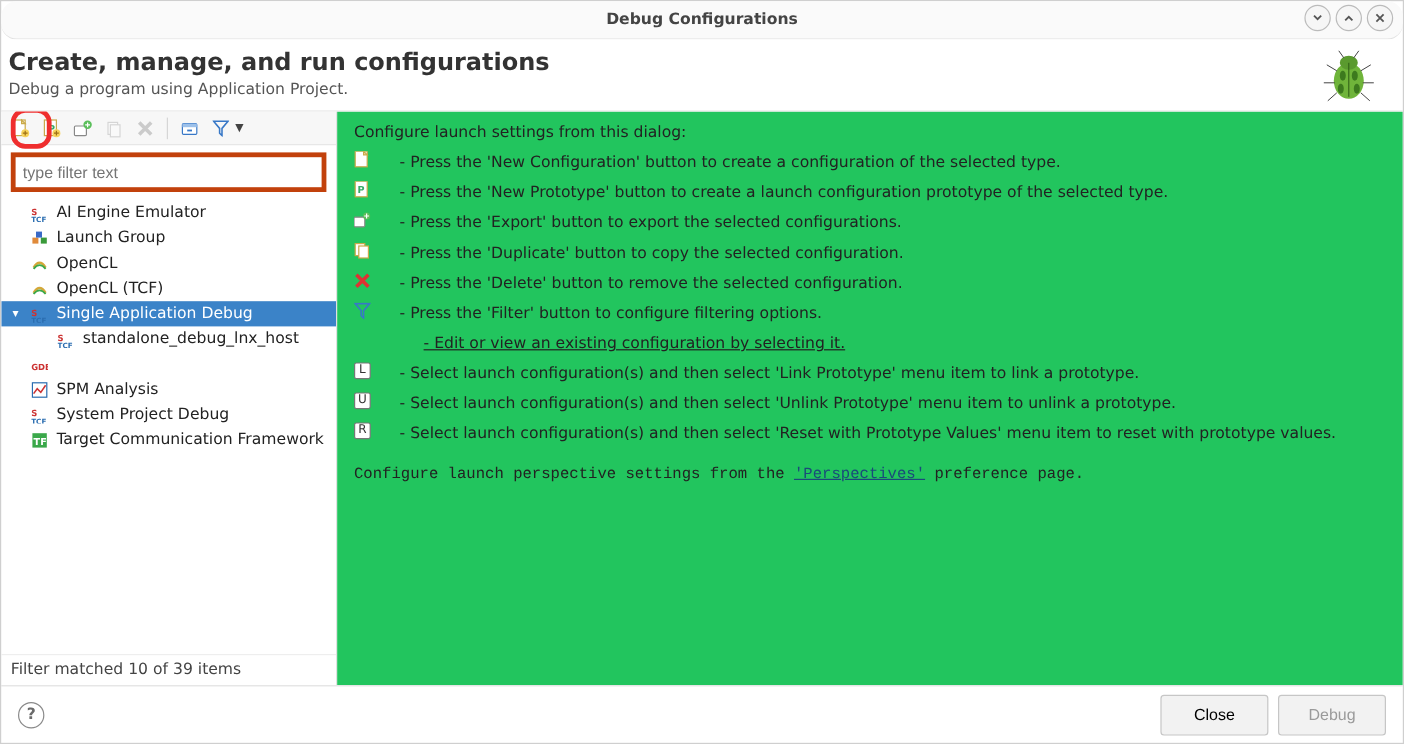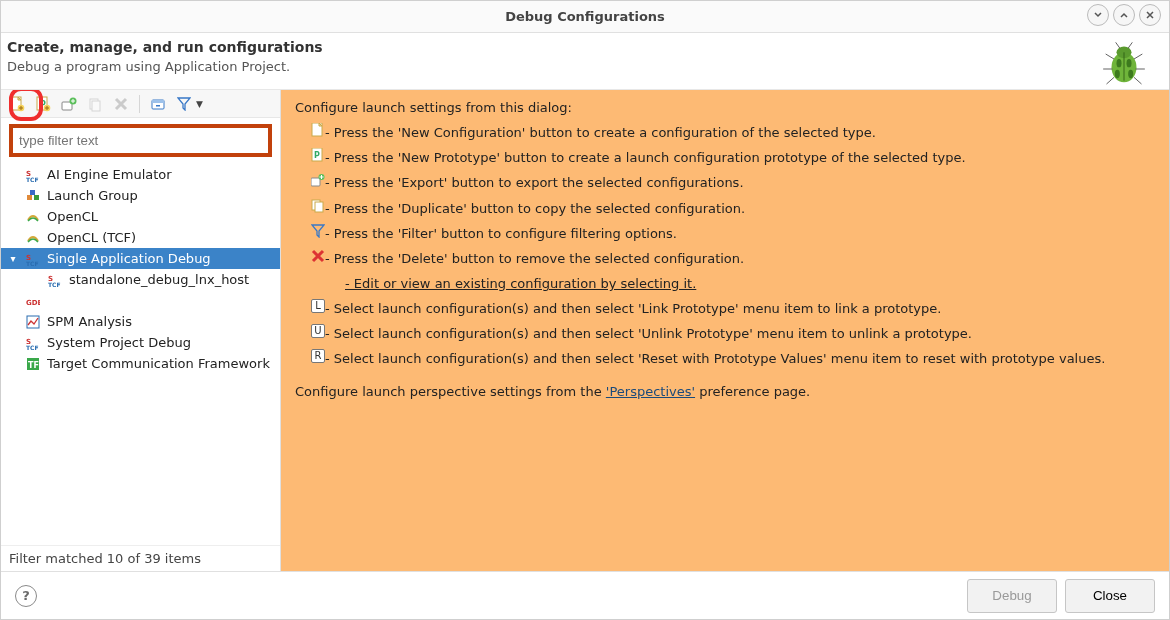--- a/index.html
+++ b/index.html
@@ -1,23 +1,23 @@
 <!DOCTYPE html>
 <html><head>
   <meta charset="utf-8">
   <style>
   * { box-sizing: border-box; margin: 0; padding: 0; }
   html, body { height: 100%; font-family: "DejaVu Sans", "Segoe UI", Arial, sans-serif; font-size: 13px; color: #222; background:#fff;}
   .window { width:1170px; height:620px; display:flex; flex-direction:column; border:1px solid #cfcfcf; background:#fff; }
-  .titlebar { height:32px; display:flex; align-items:center; justify-content:center; position:relative; background:#fafafa; border-bottom:1px solid #e0e0e0;}
+  .titlebar { height:32px; display:flex; align-items:center; justify-content:center; position:relative; background:#fafafa; border-bottom:1px solid #e0e0e0;border-radius:13px;}
   .title { font-weight:bold; color:#444;}
   .winctrls { position:absolute; right:8px; top:3px; display:flex; gap:4px;}
   .wincircle { width:22px; height:22px; border:1px solid #bbb; border-radius:50%; display:flex; align-items:center;justify-content:center; font-size:11px; color:#555; background:#f6f6f6; cursor:pointer;}
   .header { display:flex; justify-content:space-between; align-items:flex-start; padding:6px 10px 0 6px; border-bottom:1px solid #e7e7e7;}
-  .header h2 { font-weight:bold; font-size:14px; color:#333; margin-bottom:4px;}
+  .header h2 { font-weight:bold; font-size:20px; color:#333; margin-bottom:4px;}
   .header .sub { color:#555; font-size:13px; margin-bottom:10px;}
   .bugicon { width:50px; height:50px; margin-right:10px;}
   .body { flex:1; display:flex; overflow:hidden;}
   .leftpanel { width:280px; display:flex; flex-direction:column; border-right:1px solid #e0e0e0;}
   .toolbar { height:28px; display:flex; align-items:center; gap:2px; padding:2px 4px; border-bottom:1px solid #e7e7e7; background:#f7f7f7;}
   .tb-btn { width:24px; height:22px; display:flex; align-items:center; justify-content:center; border-radius:2px; cursor:pointer; }
   .tb-btn.disabled { opacity:.35; cursor:default;}
   .tb-sep { width:1px; height:18px; background:#d6d6d6; margin:0 4px;}
   .hilite { position:absolute; left:8px; top:-3px; width:34px; height:34px; border:4px solid #ef2e2e; border-radius:12px; pointer-events:none;}
   .toolbar-wrap { position:relative; }
@@ -25,24 +25,24 @@
   .filterbox input { width:100%; padding:5px 6px; color:#737373; border:4px solid #c2410c; }
   .tree { flex:1; overflow:auto; padding:1px 0;}
   .tree-row { display:flex; align-items:center; height:21px; padding:0 6px; gap:6px; cursor:pointer;}
   .tree-row.selected { background:#3b83c8; color:#fff;}
   .twisty { width:12px; display:flex; justify-content:center; font-size:10px; color:#555;}
   .tree-row.selected .twisty { color:#fff;}
   .node-icon { width:16px; height:16px; flex:none; display:flex; align-items:center; justify-content:center;}
   .node-label { white-space:nowrap; overflow:hidden; text-overflow:ellipsis;}
   .indent1 { padding-left:28px;}
   .matched { padding:5px 8px; color:#444; border-top:1px solid #eee;}
-  .rightpanel { flex:1; padding:8px 14px; background:#fdba74; overflow:auto; line-height:1.55;}
-  .instrow { display:flex; align-items:flex-start; gap:0; margin:5px 16px;}
+  .rightpanel { flex:1; padding:8px 14px; background:#22c55e; overflow:auto; line-height:1.55;}
+  .instrow { display:flex; align-items:flex-start; gap:24px; margin:5px 0;}
   .instrow .ico { width:14px; min-width:14px; display:flex; justify-content:center;}
-  .plain { margin:12px 0 20px 0;}
+  .plain { margin:12px 0 20px 0;font-family:Liberation Mono, monospace;}
   a.perspectives { color:#1a4a7a; text-decoration:underline; }
   .footer { height:48px; border-top:1px solid #e0e0e0; display:flex; align-items:center; padding:0 14px; gap:8px;}
   .footer .spacer { flex:1;}
   .help { width:22px; height:22px; border:1.5px solid #8a8a8a; border-radius:50%; display:flex; align-items:center;justify-content:center; color:#6a6a6a; font-weight:bold; cursor:pointer;}
   .btn { min-width:90px; height:34px; border:1px solid #c6c6c6; background:#f2f2f2; border-radius:3px; padding:0 18px; cursor:pointer;}
   .btn.disabled { color:#9a9a9a; cursor:default;}
   .keycap { display:inline-block; width:14px; height:14px; font-size:10px; line-height:12px; text-align:center; border:1px solid #777; background:#fff; color:#333; border-radius:2px;}
   .icon-newdoc svg,.svgico{display:block}
   .dropdown-arrow{font-size:9px;color:#444;margin-left:-2px}
   </style>
@@ -293,32 +293,32 @@
               <svg width="14" height="14">
                 <rect x="1" y="1" width="8" height="10" fill="#fff" stroke="#c9a94a"></rect>
                 <rect x="4" y="3" width="8" height="10" fill="#fff" stroke="#c9a94a"></rect>
               </svg>
             </span>
             <span> - Press the 'Duplicate' button to copy the selected configuration.</span>
           </div>
           <div class="instrow">
             <span class="ico">
               <svg width="14" height="14">
+                <path d="M2 2 L12 12 M12 2 L2 12" stroke="#d33" stroke-width="3"></path>
+              </svg>
+            </span>
+            <span> - Press the 'Delete' button to remove the selected configuration.</span>
+          </div>
+          <div class="instrow">
+            <span class="ico">
+              <svg width="14" height="14">
                 <path d="M1 1 H13 L8 7 V13 L6 11 V7 Z" fill="none" stroke="#3878c7" stroke-width="1.3"></path>
               </svg>
             </span>
             <span> - Press the 'Filter' button to configure filtering options.</span>
-          </div>
-          <div class="instrow">
-            <span class="ico">
-              <svg width="14" height="14">
-                <path d="M2 2 L12 12 M12 2 L2 12" stroke="#d33" stroke-width="3"></path>
-              </svg>
-            </span>
-            <span> - Press the 'Delete' button to remove the selected configuration.</span>
           </div>
           <div class="instrow" style="padding-left: 20px; text-decoration: underline;">
             <span class="ico"></span>
             <span>   - Edit or view an existing configuration by selecting it.</span>
           </div>
           <div class="instrow">
             <span class="ico">
               <span class="keycap">L</span>
             </span>
             <span> - Select launch configuration(s) and then select 'Link Prototype' menu item to link a prototype.</span>
@@ -338,17 +338,17 @@
         </div>
       <div class="plain">
         <span>Configure launch perspective settings from the </span><a href="#" class="perspectives">'Perspectives'</a><span> preference page.</span>
       </div>
     </div>
   </div>
 
   <div class="footer">
     <div class="help">?</div>
     <div class="spacer"></div>
+    <button class="btn">Close</button>
     <button class="btn disabled">Debug</button>
-    <button class="btn">Close</button>
   </div>
 
 </div>
 
 </body></html>

